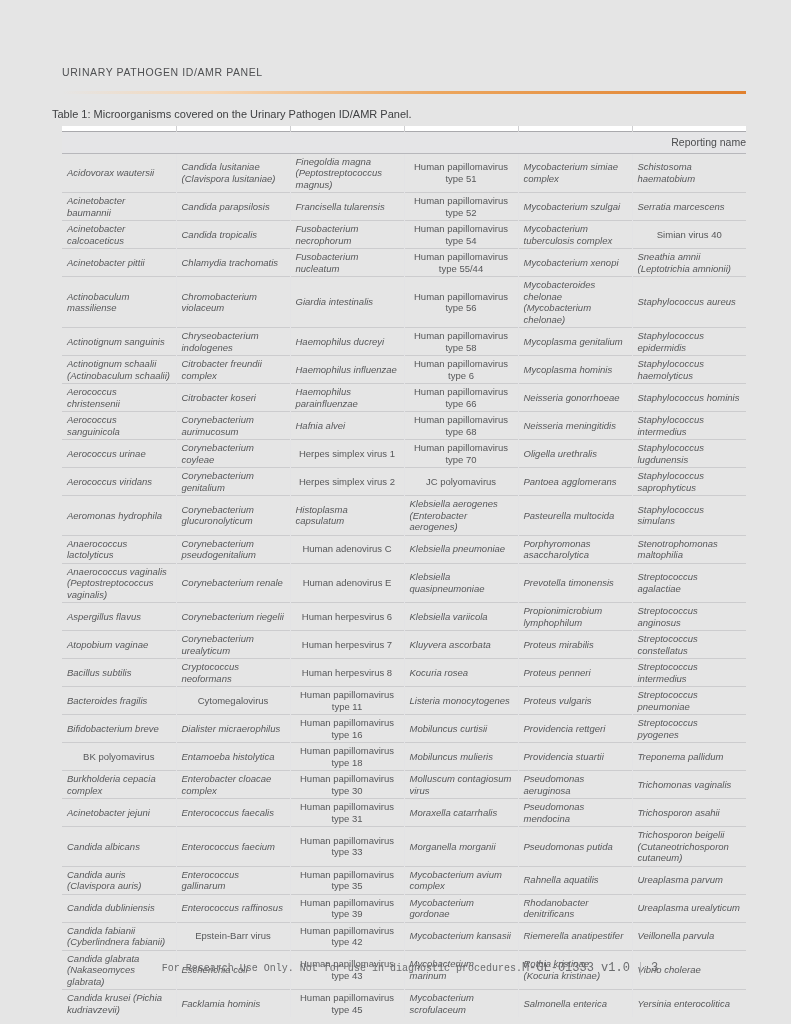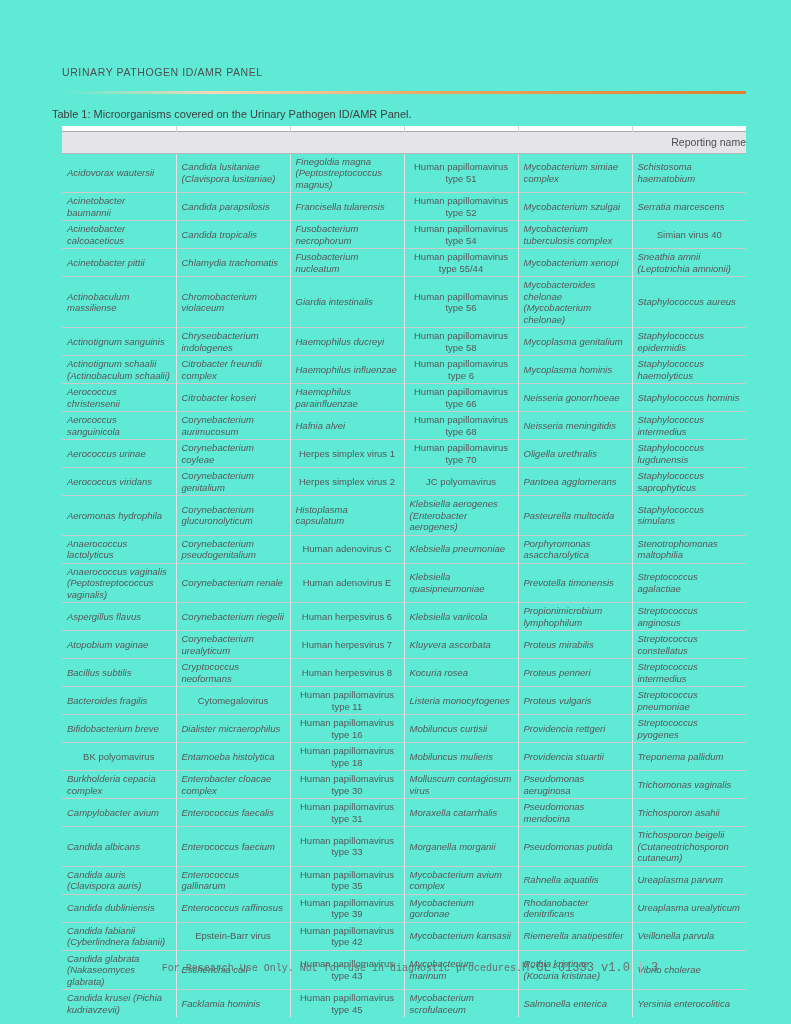--- a/index.html
+++ b/index.html
@@ -1,18 +1,18 @@
 <!DOCTYPE html>
 <html><head>
 <meta charset="utf-8">
 <style>
   * { margin:0; padding:0; box-sizing:border-box; }
   html,body { background:#ffffff; }
   body { font-family:"Liberation Sans", sans-serif; color:#57585a; }
-  .page { position:relative; width:791px; height:1024px; background:#5eead4; overflow:hidden; }
+  .page { position:relative; width:791px; height:1024px; background:#e5e5e5; overflow:hidden; }
 
   .doc-header { position:absolute; left:62px; top:66px; font-size:10.5px; letter-spacing:0.6px; color:#4f5052; }
   .accent-rule { position:absolute; left:62px; top:91px; width:684px; height:3px;
                  background:linear-gradient(to right, rgba(255,255,255,0) 0%, #f6d6b4 22%, #eca65e 55%, #e0802e 100%); }
   .caption { position:absolute; left:52px; top:108px; font-size:11px; color:#3f4042; }
 
   .tablewrap { position:absolute; left:62px; top:126px; width:684px; }
   table { width:100%; border-collapse:collapse; table-layout:fixed; }
   td, th { vertical-align:middle; }
 
@@ -222,21 +222,21 @@
           </tr>
           <tr>
             <td>Burkholderia cepacia complex</td>
             <td>Enterobacter cloacae complex</td>
             <td class="up">Human papillomavirus type 30</td>
             <td>Molluscum contagiosum virus</td>
             <td>Pseudomonas aeruginosa</td>
             <td>Trichomonas vaginalis</td>
           </tr>
           <tr>
-            <td>Campylobacter avium</td>
+            <td>Acinetobacter jejuni</td>
             <td>Enterococcus faecalis</td>
             <td class="up">Human papillomavirus type 31</td>
             <td>Moraxella catarrhalis</td>
             <td>Pseudomonas mendocina</td>
             <td>Trichosporon asahii</td>
           </tr>
           <tr>
             <td>Candida albicans</td>
             <td>Enterococcus faecium</td>
             <td class="up">Human papillomavirus type 33</td>

